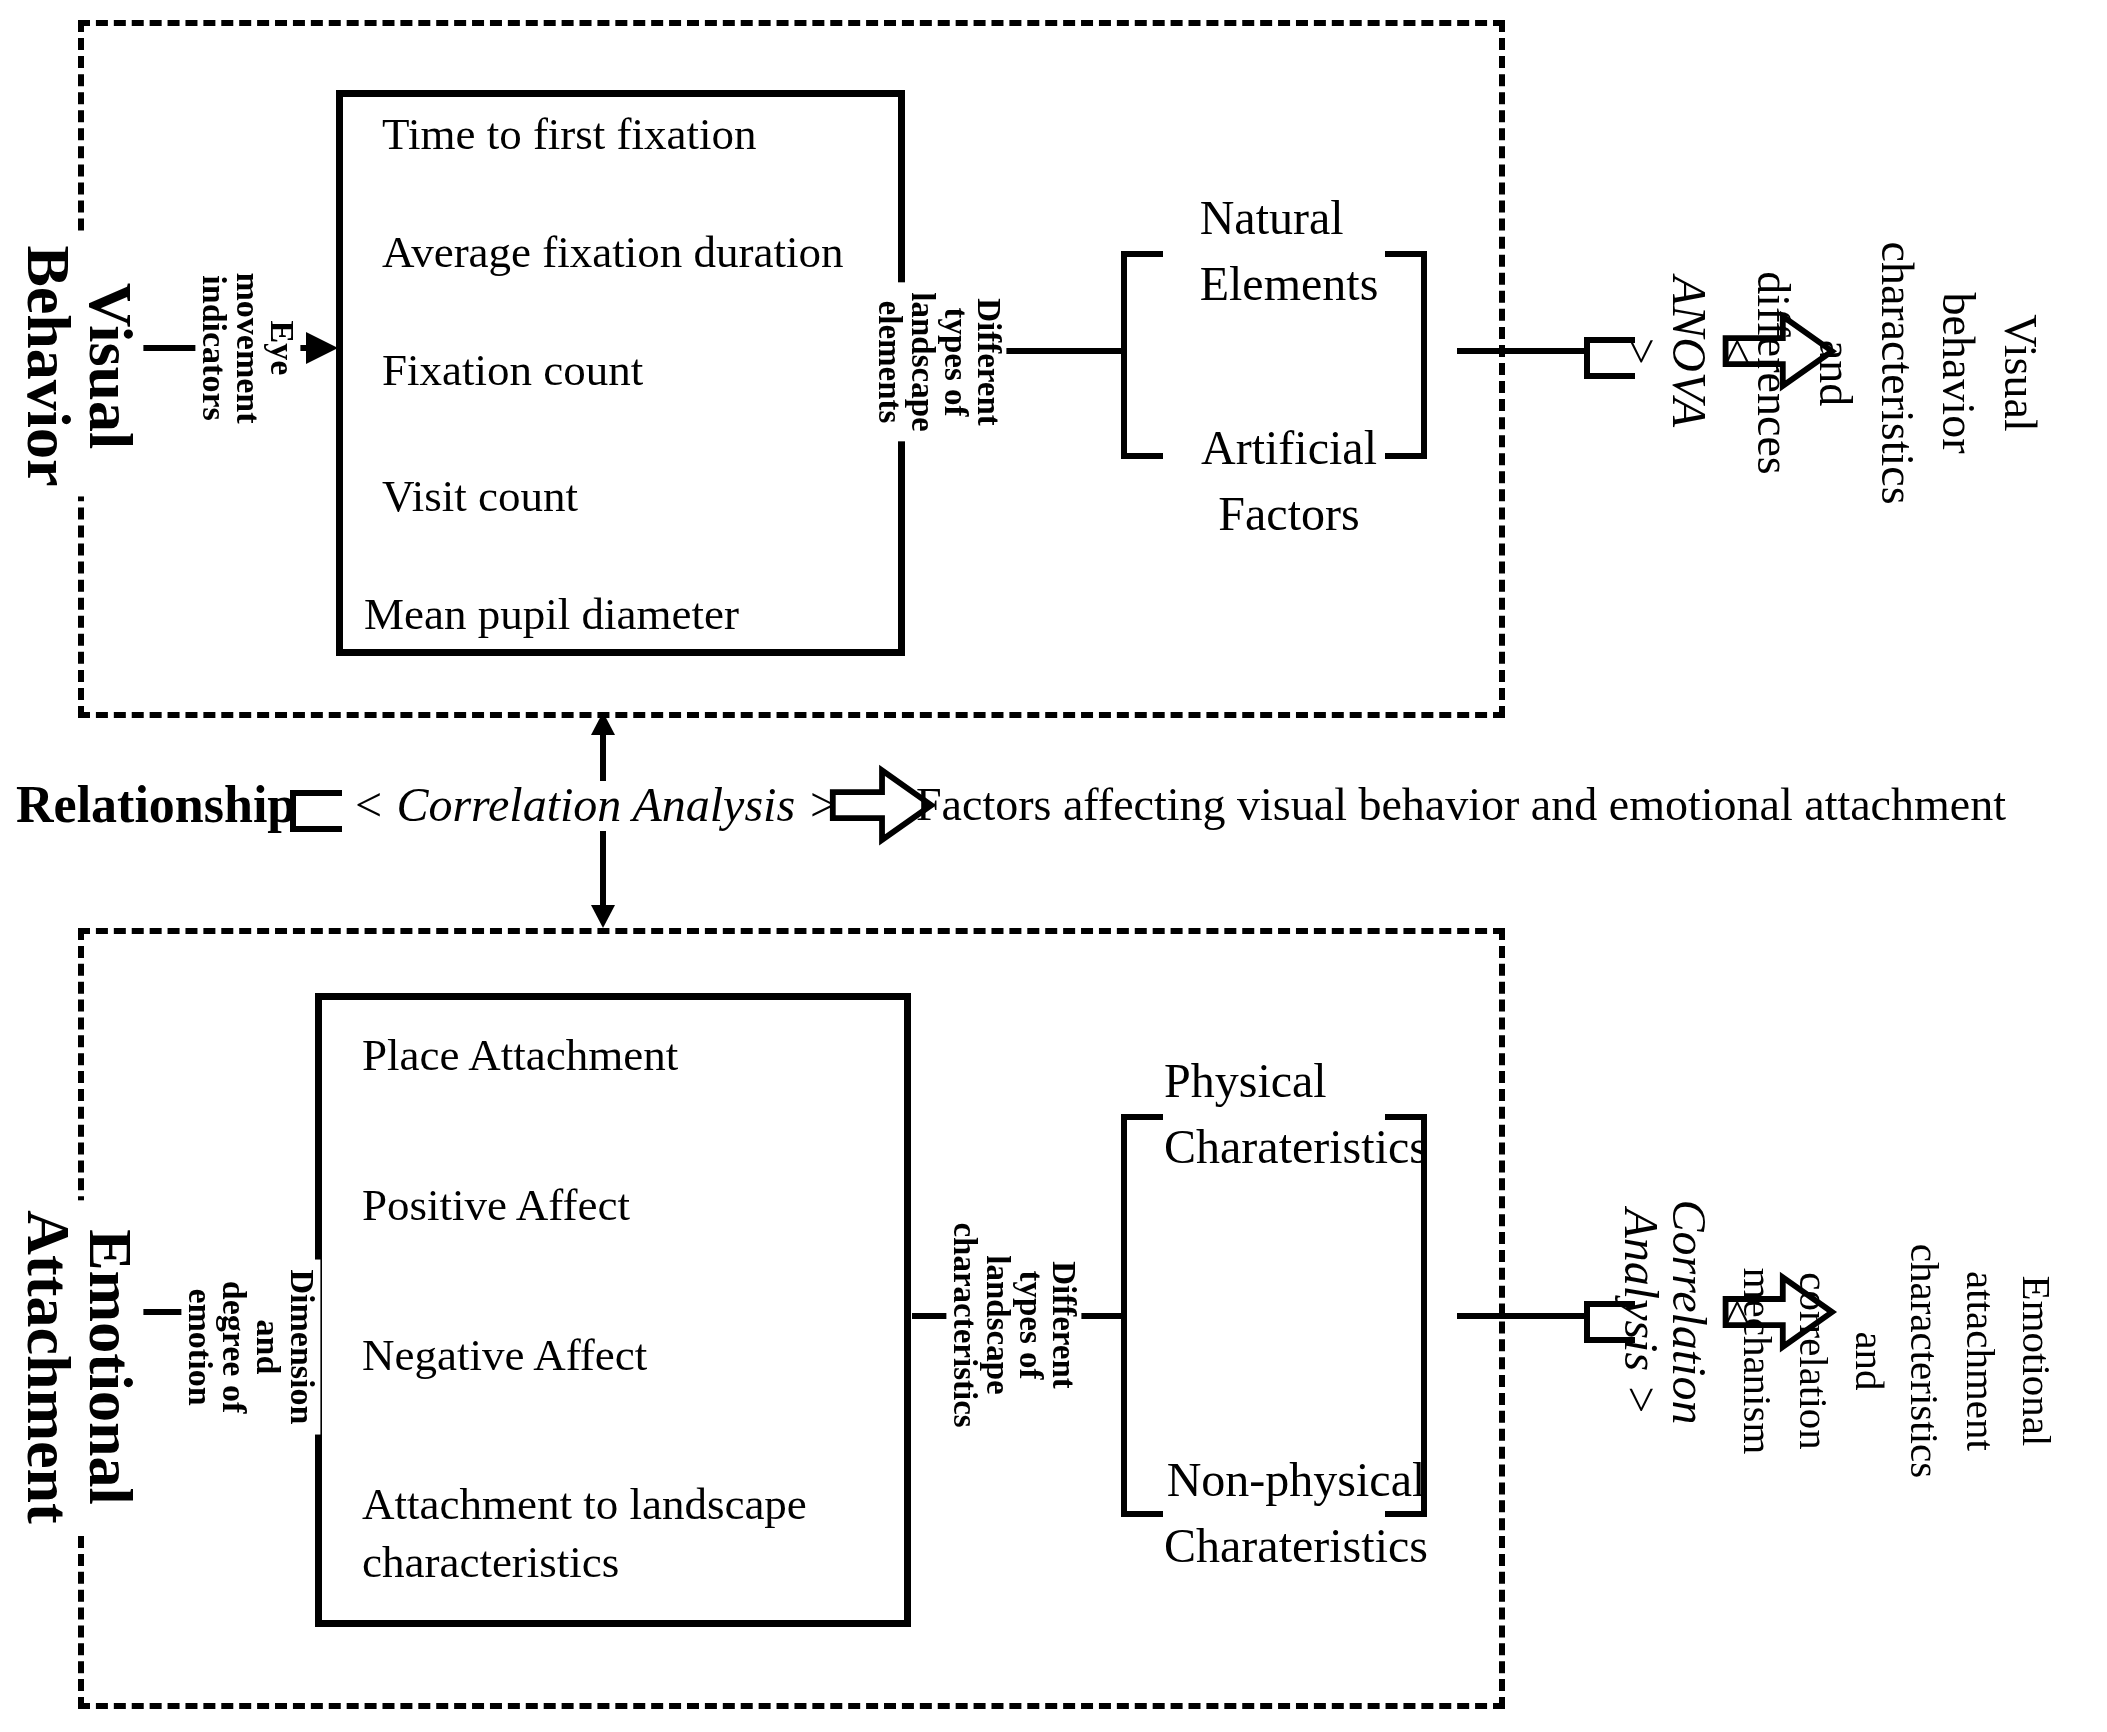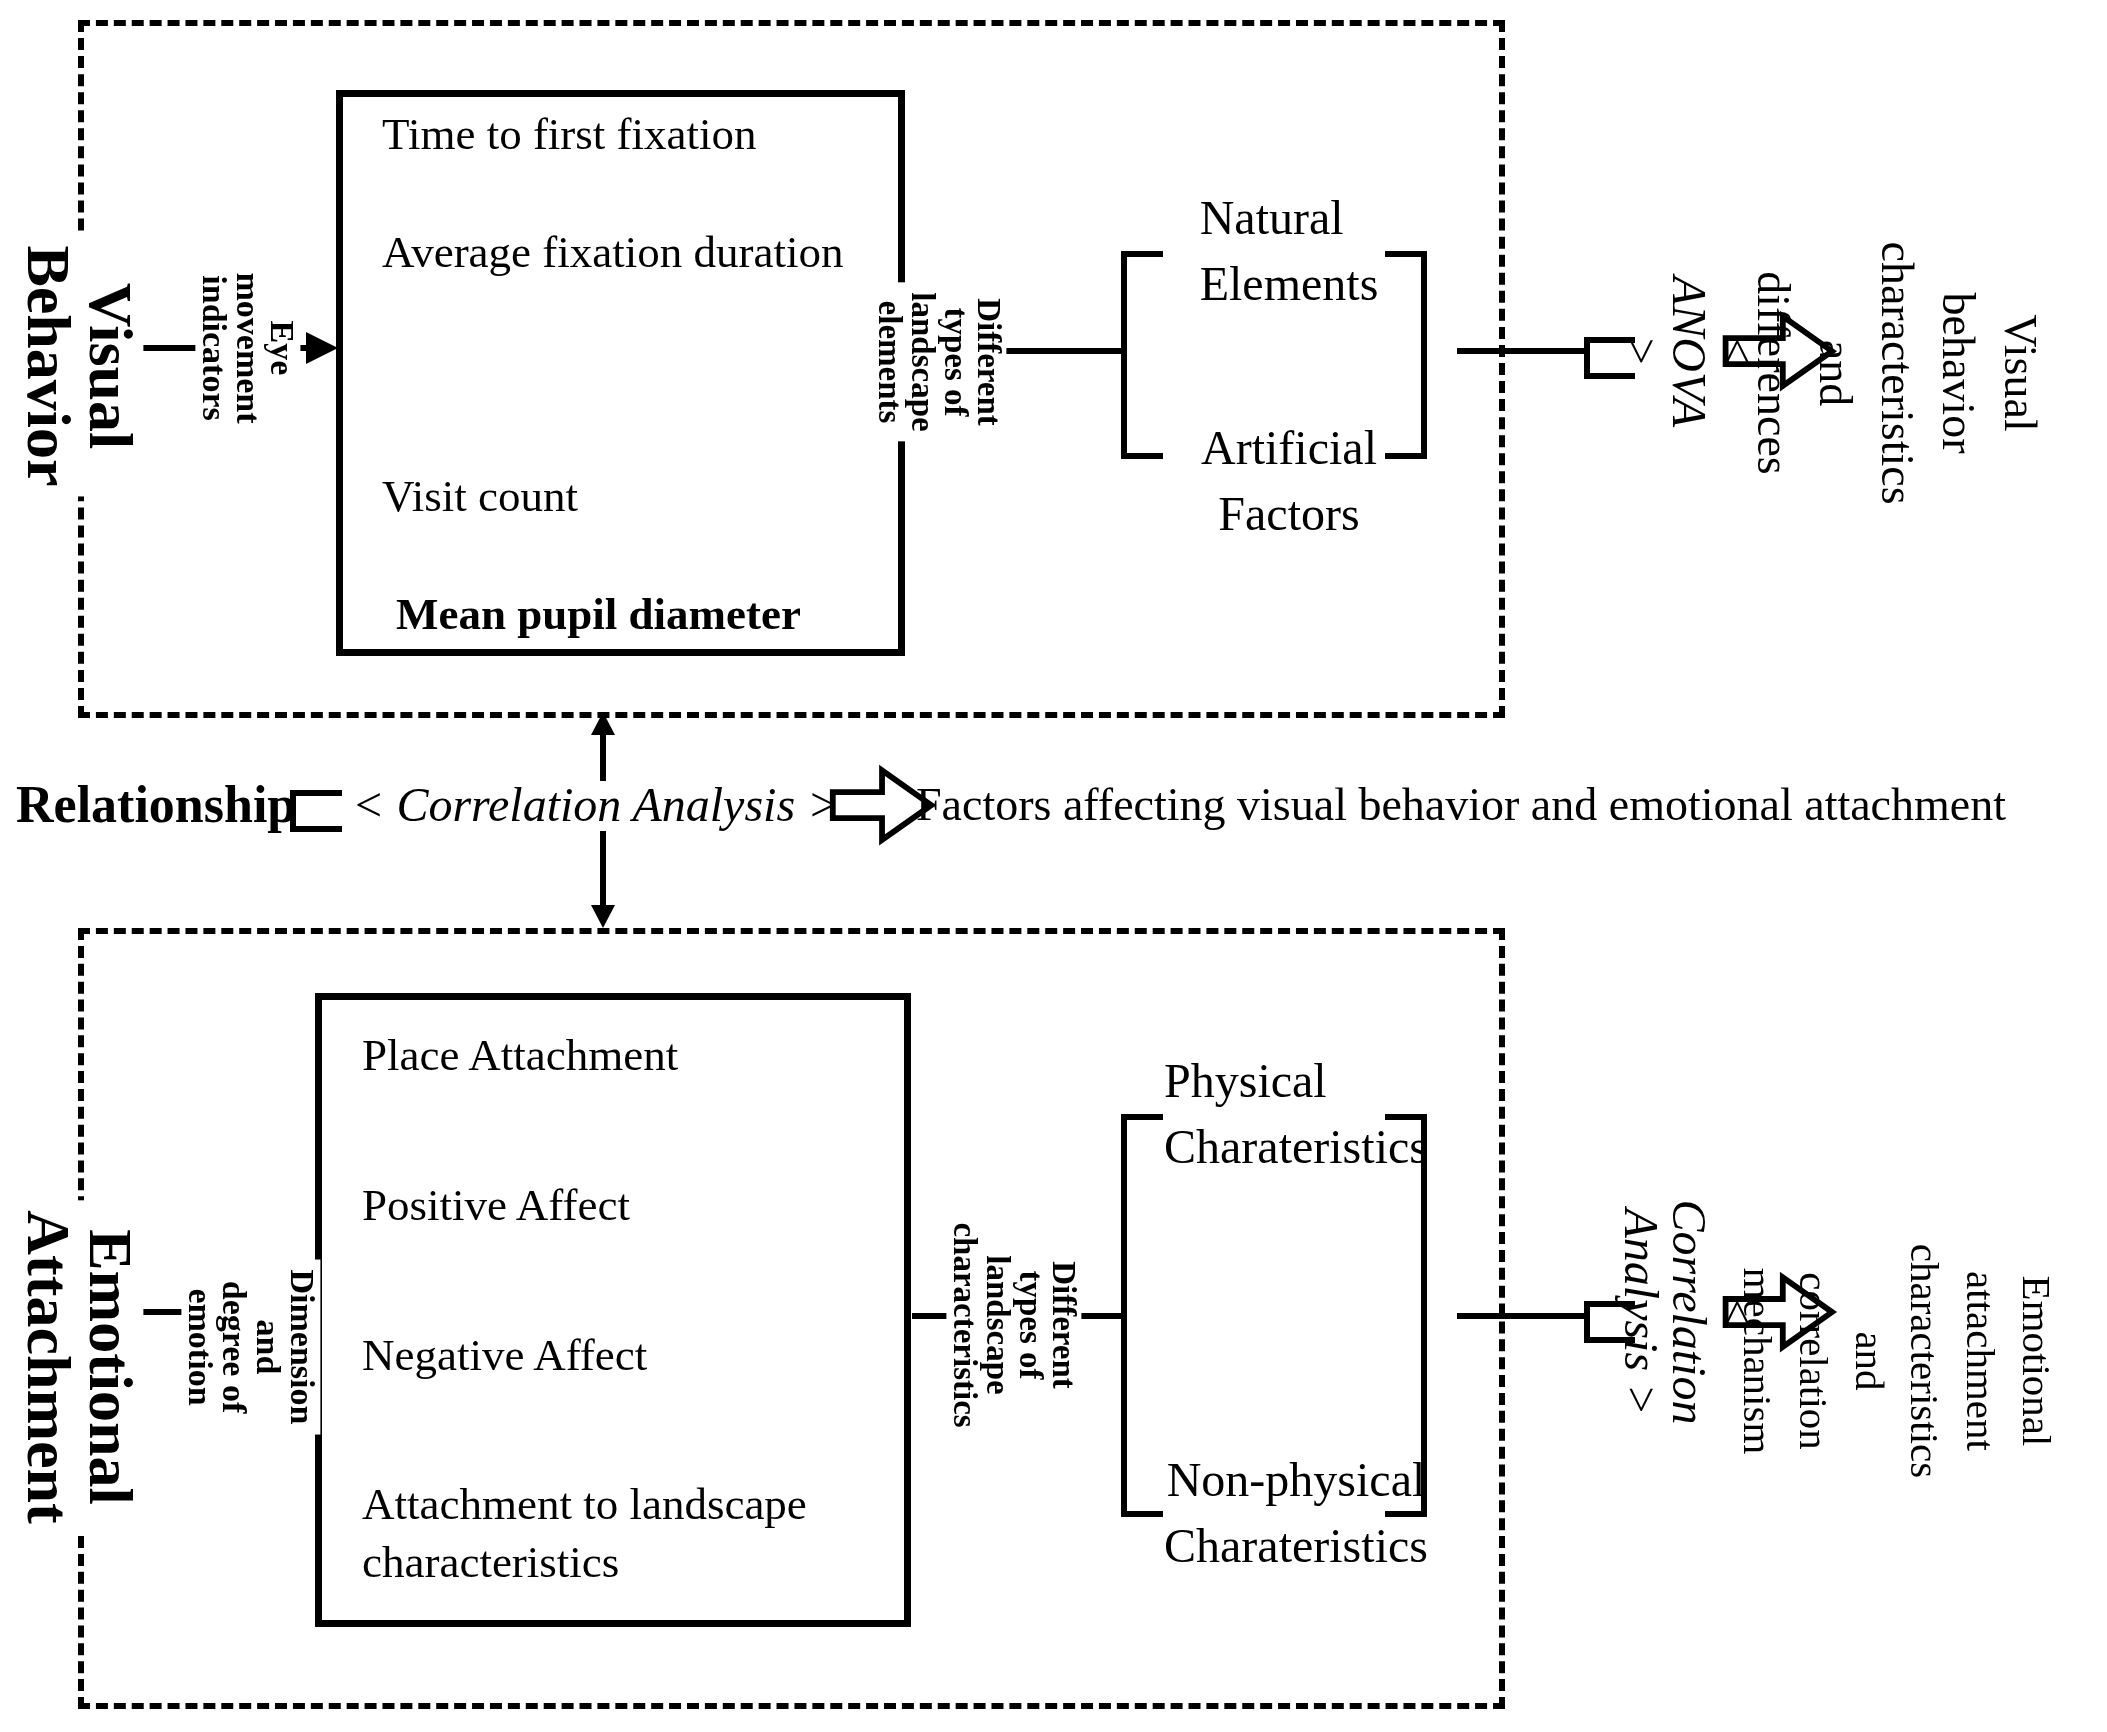--- a/index.html
+++ b/index.html
@@ -66,22 +66,23 @@
   <div class="vwrap lbl" style="left:248px;top:348px;">
     <div class="vtext whitebg bold fz-indic">Eye movement indicators</div>
   </div>
   <div class="vwrap lbl" style="left:939px;top:362px;">
     <div class="vtext whitebg bold fz-branchlbl">Different types of landscape elements</div>
   </div>
 
   <div class="solidbox" style="left:336px;top:90px;width:555px;height:552px;z-index:2;"></div>
   <div class="ctext fz-item lbl" style="left:382px;top:135px;">Time to first fixation</div>
   <div class="ctext fz-item lbl" style="left:382px;top:253px;">Average fixation duration</div>
+  <div class="ctext fz-item lbl" style="left:382px;top:371px;">Fixation count</div>
   <div class="ctext fz-item lbl" style="left:382px;top:497px;">Visit count</div>
-  <div class="ctext fz-item lbl" style="left:396px;top:615px;font-weight:bold;">Mean pupil diameter</div>
+  <div class="ctext fz-item lbl" style="left:364px;top:615px;">Mean pupil diameter</div>
 
   <div class="bracket-l lines" style="left:1121px;top:251px;width:36px;height:196px;"></div>
   <div class="bracket-r lines" style="left:1385px;top:251px;width:36px;height:196px;"></div>
   <div class="vwrap lbl" style="left:1289px;top:251px;">
     <div class="vtext fz-branch" style="transform:translate(-50%,-50%);text-align:left;">Natural
 Elements</div>
   </div>
   <div class="vwrap lbl" style="left:1289px;top:481px;">
     <div class="vtext fz-branch" style="transform:translate(-50%,-50%);text-align:center;">Artificial
 Factors</div>

